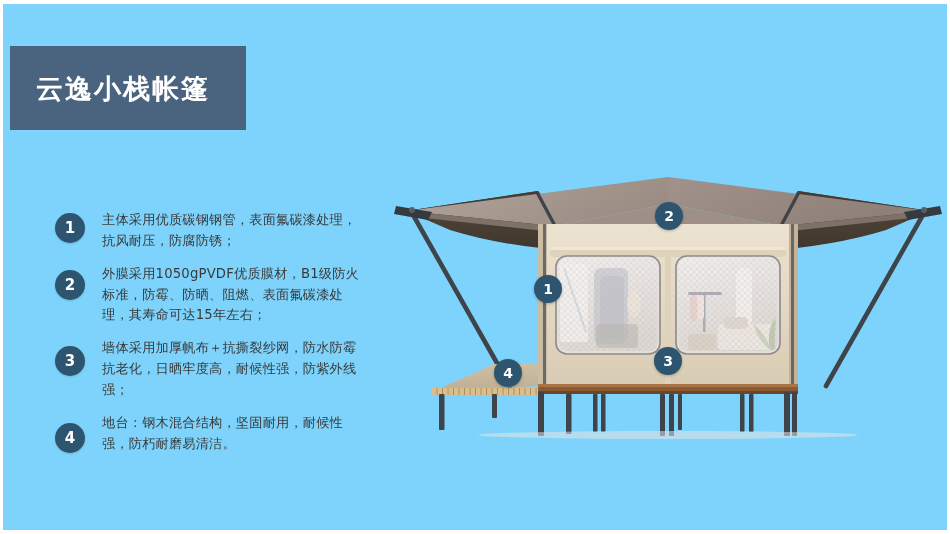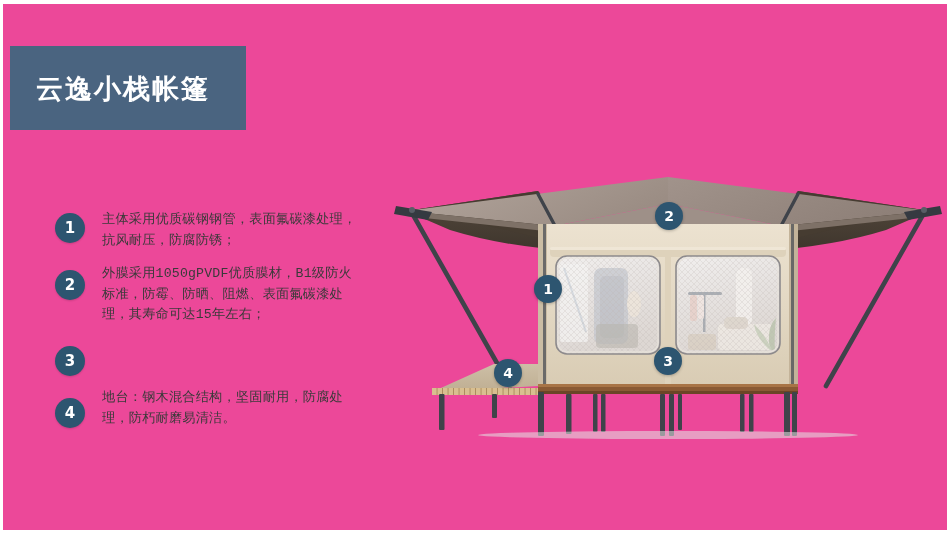--- a/index.html
+++ b/index.html
@@ -4,21 +4,21 @@
 <style>
   html, body {
     margin: 0;
     padding: 0;
     background: #ffffff;
   }
   #page {
     position: relative;
     width: 950px;
     height: 534px;
-    background: #ec4899;
+    background: #7dd3fc;
     overflow: hidden;
     font-family: "DejaVu Sans", "Liberation Sans", sans-serif;
     box-sizing: border-box;
     border-left: 3px solid #ffffff;
     border-right: 3px solid #ffffff;
     border-top: 4px solid #ffffff;
     border-bottom: 4px solid #ffffff;
   }
 
   
@@ -70,21 +70,20 @@
     margin-top: 2px;
     box-shadow: 0 1px 2px rgba(0,0,0,0.15);
   }
   .feature-text {
     margin-left: 17px;
     color: #3a3a3a;
     font-size: 13.2px;
     line-height: 1.58;
     letter-spacing: 0.2px;
     max-width: 262px;
-    font-family: Liberation Mono, monospace;
   }
   .feature-row.r1 .feature-badge { margin-top: 3px; }
   .feature-row.r2 { margin-top: 3px; }
   .feature-row.r3 { margin-top: 2px; }
   .feature-row.r4 { margin-top: 2px; }
   .feature-row.r4 .feature-badge { margin-top: 10px; }
   .feature-row.r2 .feature-badge { margin-top: 6px; }
   .feature-row.r3 .feature-badge { margin-top: 8px; }
 
   
@@ -133,25 +132,26 @@
       <div class="feature-text">主体采用优质碳钢钢管，表面氟碳漆处理，抗风耐压，防腐防锈；</div>
     </div>
 
     <div class="feature-row r2">
       <div class="feature-badge">2</div>
       <div class="feature-text">外膜采用1050gPVDF优质膜材，B1级防火标准，防霉、防晒、阻燃、表面氟碳漆处理，其寿命可达15年左右；</div>
     </div>
 
     <div class="feature-row r3">
       <div class="feature-badge">3</div>
+      <div class="feature-text">墙体采用加厚帆布＋抗撕裂纱网，防水防霉抗老化，日晒牢度高，耐候性强，防紫外线强；</div>
     </div>
 
     <div class="feature-row r4">
       <div class="feature-badge">4</div>
-      <div class="feature-text">地台：钢木混合结构，坚固耐用，防腐处理，防朽耐磨易清洁。</div>
+      <div class="feature-text">地台：钢木混合结构，坚固耐用，耐候性强，防朽耐磨易清洁。</div>
     </div>
 
   </div>
 
   <div id="tent-figure">
     <svg id="tent-svg" viewBox="0 0 560 275" xmlns="http://www.w3.org/2000/svg">
       <defs>
         <linearGradient id="gRoofL" x1="0" y1="0" x2="1" y2="0.4">
           <stop offset="0" stop-color="#b3a69d"></stop>
           <stop offset="1" stop-color="#9b8d84"></stop>

